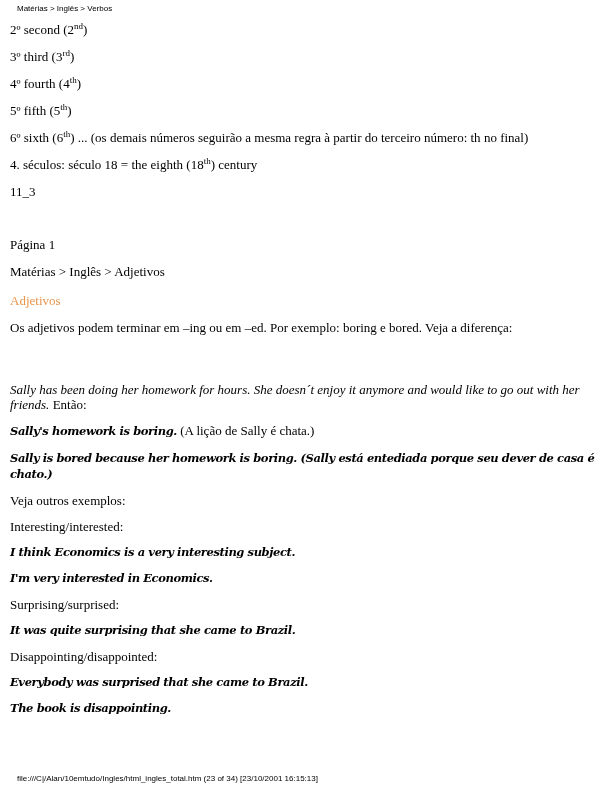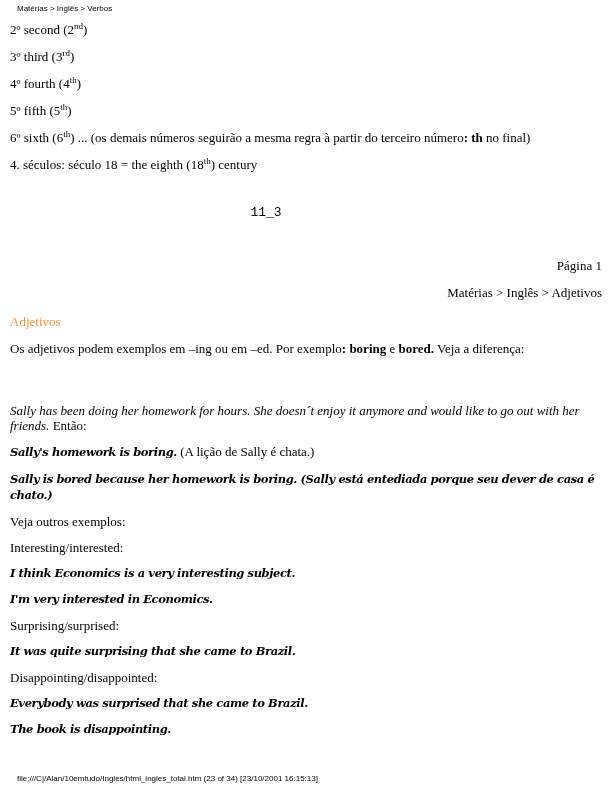--- a/index.html
+++ b/index.html
@@ -6,34 +6,34 @@
   .page{
     position:relative;width:612px;height:792px;background:#ffffff;overflow:hidden;
     font-family:"Liberation Serif",serif;font-size:13px;color:#000;
   }
   .top-breadcrumb{
     position:absolute;top:4px;left:17px;
     font-family:"Liberation Sans",sans-serif;font-size:8px;color:#000;
   }
   .content{position:absolute;top:22px;left:10px;right:10px;}
   .line{margin:0 0 12px 0;line-height:15px;}
-  .code{text-align:center;margin-top:33px;padding-right:80px;font-family:Liberation Mono, monospace;}
-  .right{text-align:right;}
+  .code{margin-top:12px;padding-right:80px;}
+  .right{text-align:left;}
   .pgnum{margin-top:38px;}
   .bc2{margin-top:2px;}
   .heading{margin-top:14px;color:#E8944A;}
   .ctx{margin-bottom:11px;margin-top:47px;}
   .ex{margin-bottom:11px;}
   .italic{font-style:italic;}
   .script{
     font-family:"DejaVu Serif",serif;font-style:italic;font-weight:bold;
     font-size:11.5px;letter-spacing:-0.4px;
   }
   sup{font-size:9px;line-height:0;vertical-align:super;}
-  b{font-weight:bold;}
+  b{font-weight:normal;}
   .footer{
     position:absolute;left:17px;top:774px;
     font-family:"Liberation Sans",sans-serif;font-size:8px;color:#000;
   }
 </style>
 </head>
 <body>
 
 <div class="page">
 
@@ -54,21 +54,21 @@
     <p class="line"><span>4. séculos: século 18 = the eighth (18</span><sup>th</sup><span>) century</span></p>
 
     <p class="line code">11_3</p>
 
     <p class="line right pgnum">Página 1</p>
 
     <p class="line right bc2">Matérias &gt; Inglês &gt; Adjetivos</p>
 
     <p class="line heading">Adjetivos</p>
 
-    <p class="line"><span>Os adjetivos podem exemplos em –ing ou em –ed. Por exemplo</span><b>: boring</b><span> e </span><b>bored.</b><span> Veja a diferença:</span></p>
+    <p class="line"><span>Os adjetivos podem terminar em –ing ou em –ed. Por exemplo</span><b>: boring</b><span> e </span><b>bored.</b><span> Veja a diferença:</span></p>
 
     <p class="line ctx"><span class="italic">Sally has been doing her homework for hours. She doesn´t enjoy it anymore and would like to go out with her friends.</span><span> Então:</span></p>
 
     <p class="line ex"><span class="script">Sally's homework is boring.</span><span> (A lição de Sally é chata.)</span></p>
 
 
     <p class="line ex"><span class="script">Sally is bored because her homework is boring. (Sally está entediada porque seu dever de casa é chato.)</span><span></span></p>
 
     <p class="line ex">Veja outros exemplos:</p>
 

